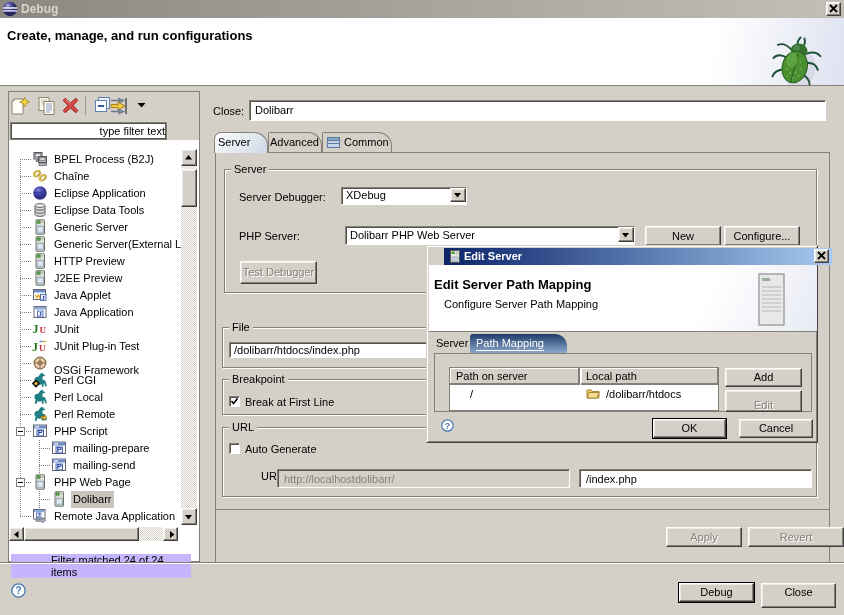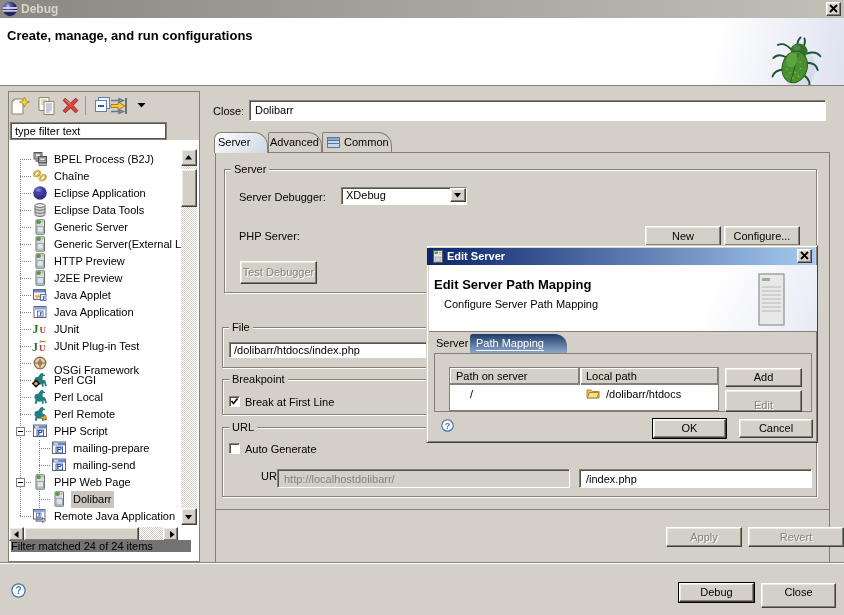--- a/index.html
+++ b/index.html
@@ -107,21 +107,21 @@
       <path d="M2 4.5 h8 M10 2.5 l4.5 2 L10 6.5 z" stroke="#687888" fill="#8898A8" stroke-width="1.3"></path>
       <path d="M2 8.5 h7 v-2.5 l7 4 -7 4 V11.5 h-7 z" fill="#F5C838" stroke="#A07818" stroke-width="0.9"></path>
       <path d="M2 15.5 h8 M10 13.5 l4.5 2 L10 17.5 z" stroke="#687888" fill="#8898A8" stroke-width="1.3"></path>
     </svg>
     <svg class="abs" style="left:128px;top:10px" width="9" height="7" viewBox="0 0 9 7">
         <path d="M0.5 1 h8 L4.5 5.5 z" fill="#000"></path>
       </svg>
   </div>
 
   <div class="abs" style="left:2px;top:31px;width:155px;height:16px;background:#fff;border:1px solid #55534E;box-shadow:0 0 0 1px #848078;">
-    <div style="padding:1px 0 17px 3px;">type filter text</div>
+    <div style="padding:1px 0 17px 3px;text-align:right;">type filter text</div>
   </div>
 
   <div class="abs" id="treearea" style="left:0px;top:48px;width:190px;height:421px;background:#fff;">
     <div class="dots-v abs" style="left:11px;top:19px;height:358px;"></div>
     <div class="dots-h abs" style="left:11px;top:19px;width:11px;"></div>
     <div class="row" style="left:0;top:11px;">
         <span class="abs" style="left:23px;top:0px;width:16px;height:16px;">
           <svg width="16" height="16" viewBox="0 0 16 16">
             <rect x="2" y="1.5" width="8" height="6.5" fill="#C9C9C9" stroke="#555"></rect>
             <rect x="3.2" y="2.7" width="5.6" height="3.3" fill="#EDEDF5" stroke="#778"></rect>
@@ -428,21 +428,21 @@
         </svg>
       </div>
     <div class="btn abs" style="left:15px;top:387px;width:115px;height:14px;"></div>
     <div class="btn abs" style="left:154px;top:387px;width:15px;height:14px;">
         <svg width="5" height="8" viewBox="0 0 5 8" style="position:absolute;left:6px;top:3px">
           <path d="M0 0 v7 L4.5 3.5 z" fill="#000"></path>
         </svg>
       </div>
   </div>
 
-  <div class="abs" style="left:2px;top:448px;width:180px;background:#737373;">Filter matched 24 of 24 items</div>
+  <div class="abs" style="left:2px;top:462px;width:180px;background:#c4b5fd;padding-left:40px;">Filter matched 24 of 24 items</div>
 </div>
 
 <div class="abs" id="rightpanel" style="left:0;top:85px;width:844px;height:530px;">
   <div class="lbl" style="left:213px;top:20px;">Close:</div>
   <div class="sunken abs" style="left:249px;top:15px;width:577px;height:21px;">
       <div style="padding:3px 0 0 5px;font-size:11px;">Dolibarr</div>
     </div>
 
   <div class="abs" id="tabs" style="left:214px;top:47px;height:20px;">
     <div class="abs" style="left:0;top:0;width:54px;height:21px;background:linear-gradient(135deg,#FDFDFE,#CDD9E4);border:1px solid #848078;border-bottom:none;border-radius:7px 14px 0 0;z-index:3;"></div>
@@ -468,20 +468,28 @@
     <div class="lbl" style="left:14px;top:21px;">Server Debugger:</div>
     <div class="sunken abs" style="left:116px;top:17px;width:126px;height:18px;">
       <div style="padding:1px 0 0 4px;">XDebug</div>
       <div class="btn abs" style="right:0px;top:0px;width:16px;height:14px;">
           <svg width="8" height="5" viewBox="0 0 8 5" style="position:absolute;left:3px;top:4px">
             <path d="M0 0 h7 L3.5 4.5 z" fill="#000"></path>
           </svg>
         </div>
     </div>
     <div class="lbl" style="left:14px;top:60px;">PHP Server:</div>
+    <div class="sunken abs" style="left:120px;top:56px;width:290px;height:19px;">
+      <div style="padding:2px 0 0 4px;">Dolibarr PHP Web Server</div>
+      <div class="btn abs" style="right:0px;top:0px;width:16px;height:15px;">
+          <svg width="8" height="5" viewBox="0 0 8 5" style="position:absolute;left:3px;top:5px">
+            <path d="M0 0 h7 L3.5 4.5 z" fill="#000"></path>
+          </svg>
+        </div>
+    </div>
     <div class="btn abs" style="left:420px;top:56px;width:76px;height:20px;">
         <div style="padding-top:3px;">New</div>
       </div>
     <div class="btn abs" style="left:499px;top:56px;width:76px;height:20px;">
         <div style="padding-top:3px;">Configure...</div>
       </div>
     <div class="btn abs dis" style="left:15px;top:91px;width:77px;height:23px;">
         <div style="padding-top:4px;">Test Debugger</div>
       </div>
   </div>
@@ -533,21 +541,21 @@
 <div class="abs" style="left:678px;top:582px;width:77px;height:21px;border:1px solid #000;">
   <div class="btn abs" style="left:0;top:0;width:75px;height:19px;">
       <div style="padding-top:2px;">Debug</div>
     </div>
 </div>
 <div class="btn abs" style="left:761px;top:583px;width:75px;height:25px;">
     <div style="padding-top:2px;">Close</div>
   </div>
 
 <div class="abs" id="editserver" style="left:426px;top:245px;width:392px;height:198px;background:#D4D0C8;border:1px solid;border-color:#D4D0C8 #404040 #404040 #D4D0C8;box-shadow:inset 1px 1px 0 #fff, inset -1px -1px 0 #848078;">
-  <div class="abs" style="left:0;top:2px;width:388px;height:17px;background:linear-gradient(to right,#0A246A,#A6CAF0);padding-left:35px;">
+  <div class="abs" style="left:17px;top:2px;width:388px;height:17px;background:linear-gradient(to right,#0A246A,#A6CAF0);padding-left:35px;">
     <svg class="abs" style="left:6px;top:2px" width="10" height="13" viewBox="0 0 10 13">
         <rect x="0.5" y="0.5" width="9" height="12" fill="#E8E8E2" stroke="#5A5A55"></rect>
         <rect x="1.5" y="1.5" width="3.5" height="2.5" fill="#55A045"></rect>
         <path d="M6 2.5 h2.5 M6 4 h2.5" stroke="#999" stroke-width="0.7"></path>
         <rect x="2" y="7" width="6" height="4.5" fill="#C4D0DC" stroke="#8894A4" stroke-width="0.6"></rect>
       </svg>
     <div class="abs" style="left:20px;top:2px;font-weight:bold;font-size:11px;color:#fff;">Edit Server</div>
     <div class="btn abs" style="right:3px;top:1px;width:15px;height:14px;">
         <svg width="13" height="12" viewBox="0 0 13 12" style="position:absolute;left:0;top:0">
           <path d="M3 2 L10 9 M10 2 L3 9" stroke="#000" stroke-width="1.8"></path>

